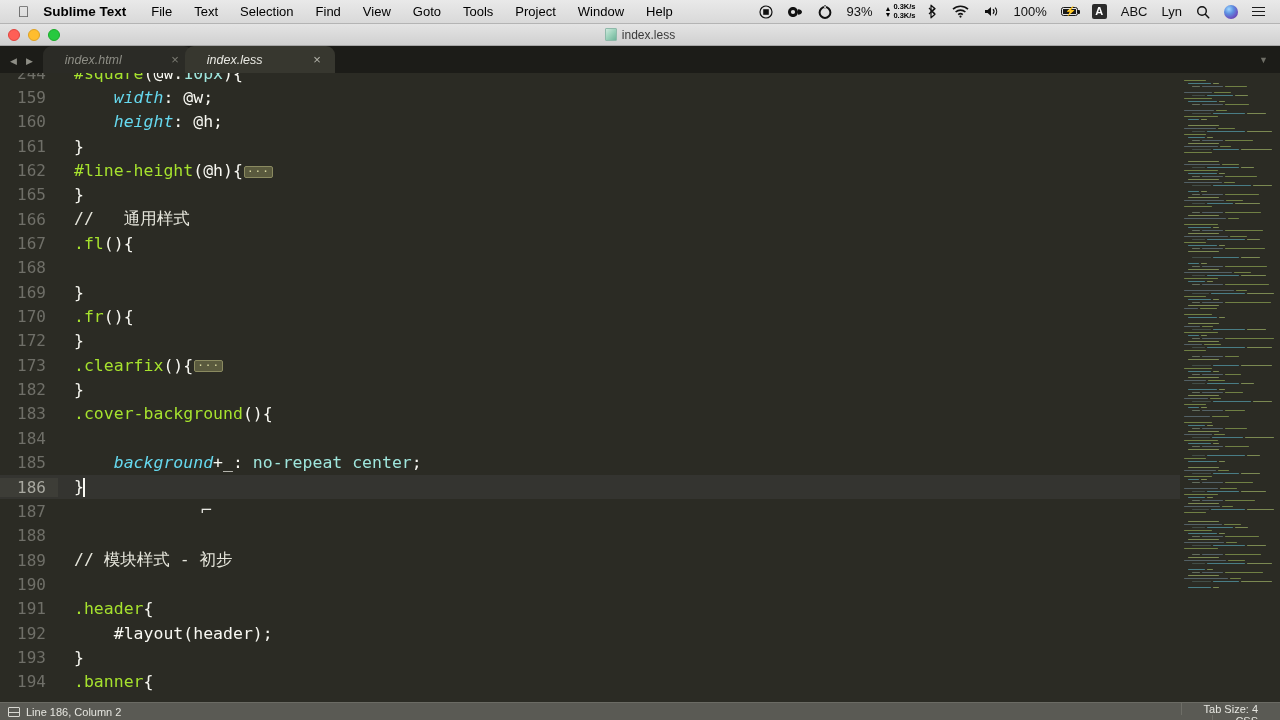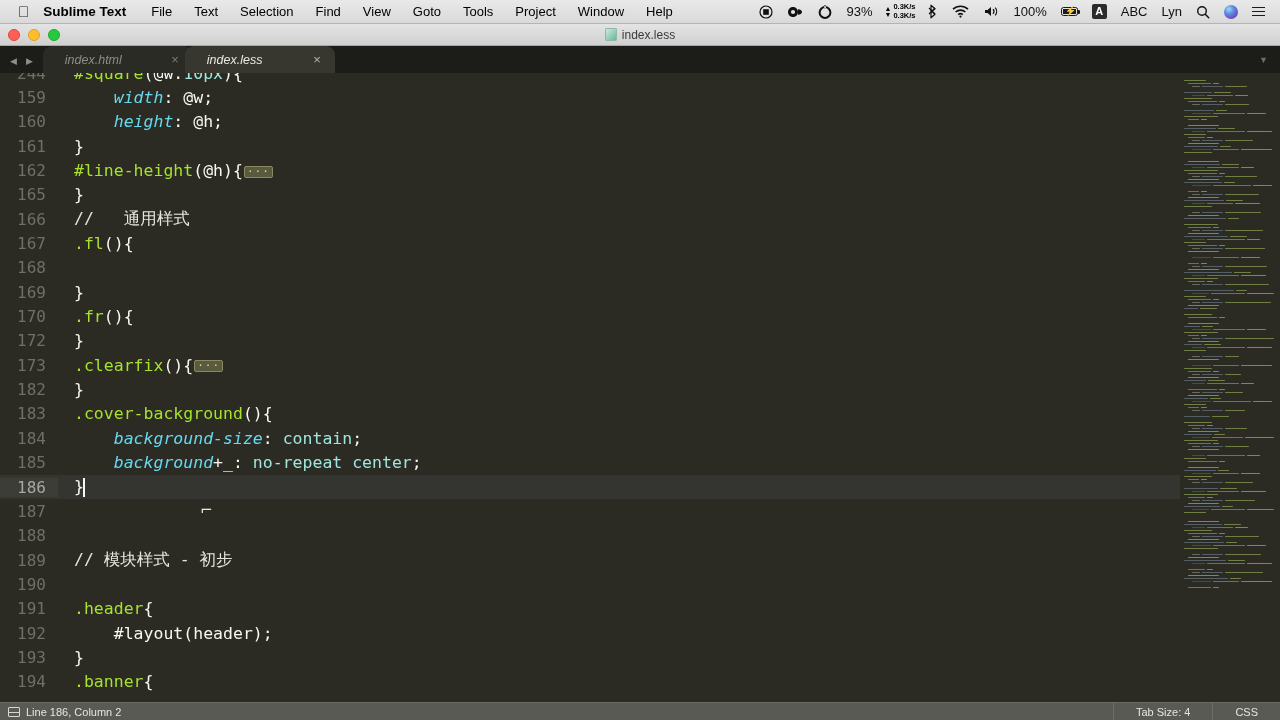--- a/index.html
+++ b/index.html
@@ -203,21 +203,21 @@
   }
   .sb-ico {
     width: 12px; height: 10px; border: 1.2px solid #d8d8d2;
     border-radius: 1px; margin: 0 6px 0 8px; position: relative;
   }
   .sb-ico::after {
     content:""; position:absolute; left:0; right:0; top:4px; height:1.2px;
     background:#d8d8d2;
   }
   .sb-left { display: flex; align-items: center; }
-  .sb-right { margin-left: auto; display: flex; align-items: flex-end; height: 18px; }
+  .sb-right { margin-left: auto; display: flex; align-items: flex-end; height: 18px; flex-direction: column; }
   .sb-cell {
     padding: 0 22px; height: 18px; display: flex; align-items: center;
     border-left: 1px solid #6e6e67;
   }
 </style>
 </head>
 <body>
 
 <div id="app">
 
@@ -356,21 +356,21 @@
         <div class="line"><div class="gutter">165</div><div class="code"><span class="c-punct">}</span></div></div>
         <div class="line"><div class="gutter">166</div><div class="code"><span class="c-com">//   通用样式</span></div></div>
         <div class="line"><div class="gutter">167</div><div class="code"><span class="c-sel">.fl</span><span class="c-punct">(){</span></div></div>
         <div class="line"><div class="gutter">168</div></div>
         <div class="line"><div class="gutter">169</div><div class="code"><span class="c-punct">}</span></div></div>
         <div class="line"><div class="gutter">170</div><div class="code"><span class="c-sel">.fr</span><span class="c-punct">(){</span></div></div>
         <div class="line"><div class="gutter">172</div><div class="code"><span class="c-punct">}</span></div></div>
         <div class="line"><div class="gutter">173</div><div class="code"><span class="c-sel">.clearfix</span><span class="c-punct">(){</span><span class="fold">···</span></div></div>
         <div class="line"><div class="gutter">182</div><div class="code"><span class="c-punct">}</span></div></div>
         <div class="line"><div class="gutter">183</div><div class="code"><span class="c-sel">.cover-background</span><span class="c-punct">(){</span></div></div>
-        <div class="line"><div class="gutter">184</div><div class="code"><span>    </span><span class="c-prop">background-size</span><span class="c-punct">: </span><span class="c-val">contain</span><span class="c-punct">;</span></div></div>
+        <div class="line"><div class="gutter">184</div></div>
         <div class="line"><div class="gutter">185</div><div class="code"><span>    </span><span class="c-prop">background</span><span class="c-plain">+_</span><span class="c-punct">: </span><span class="c-val">no-repeat center</span><span class="c-punct">;</span></div></div>
         <div class="line cur"><div class="gutter">186</div><div class="code"><span class="c-punct">}</span><span class="caret"></span></div></div>
         <div class="line"><div class="gutter">187</div><div class="code"></div></div>
         <div class="line"><div class="gutter">188</div><div class="code"></div></div>
         <div class="line"><div class="gutter">189</div><div class="code"><span class="c-com">// 模块样式 - 初步</span></div></div>
         <div class="line"><div class="gutter">190</div><div class="code"></div></div>
         <div class="line"><div class="gutter">191</div><div class="code"><span class="c-sel">.header</span><span class="c-punct">{</span></div></div>
         <div class="line"><div class="gutter">192</div><div class="code"><span>    </span><span class="c-plain">#layout(header);</span></div></div>
         <div class="line"><div class="gutter">193</div><div class="code"><span class="c-punct">}</span></div></div>
         <div class="line"><div class="gutter">194</div><div class="code"><span class="c-sel">.banner</span><span class="c-punct">{</span></div></div>

